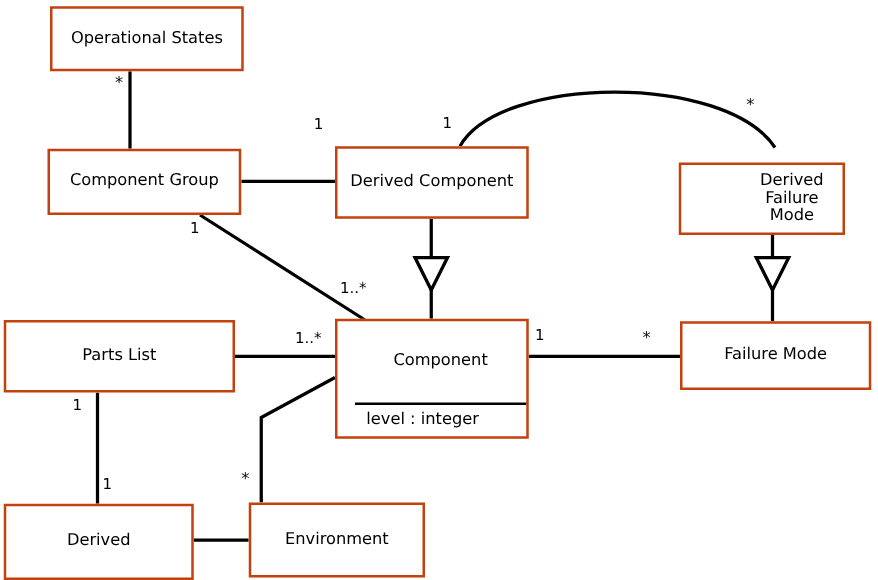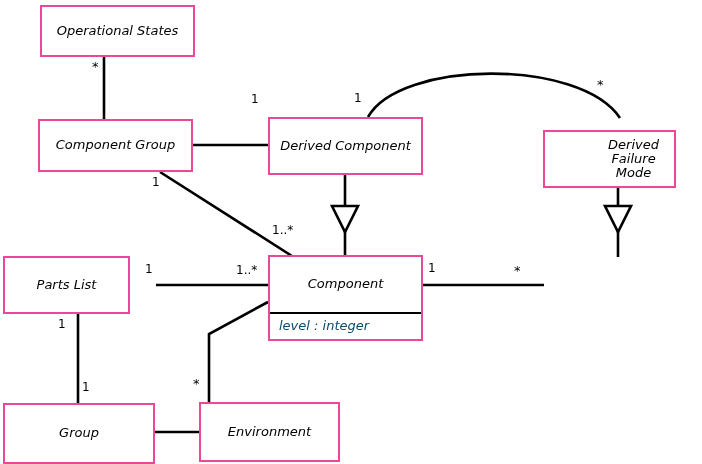--- a/index.html
+++ b/index.html
@@ -19,43 +19,42 @@
     position: absolute;
     left: 0;
     top: 0;
     width: 702px;
     height: 464px;
   }
   .uml-class-box {
     position: absolute;
     box-sizing: border-box;
     background: #ffffff;
-    border: 2px solid #ec4899;
+    border: 2px solid #c2410c;
     display: flex;
     flex-direction: column;
     z-index: 5;
-    font-style: italic;
   }
   .uml-name-compartment {
     flex: 1 1 auto;
     display: flex;
     align-items: center;
     justify-content: center;
     text-align: center;
     color: #000000;
     font-size: 13px;
     line-height: 1.1;
     padding: 0 4px;
   }
   .uml-attr-compartment {
     border-top: 2px solid #000000;
     display: flex;
     align-items: center;
     justify-content: flex-start;
-    color: #0c4a6e;
+    color: #000000;
     font-size: 13px;
     line-height: 1.1;
     padding: 3px 0 3px 9px;
     height: 27px;
     box-sizing: border-box;
   }
   .mult-label {
     position: absolute;
     color: #000000;
     font-size: 12px;
@@ -110,32 +109,35 @@
   </div>
 
   <div class="uml-class-box" style="left:268px; top:117px; width:155px; height:58px;">
     <div class="uml-name-compartment">Derived Component</div>
   </div>
 
   <div class="uml-class-box" style="left:543px; top:130px; width:133px; height:58px;padding-left:48px;">
     <div class="uml-name-compartment">Derived Failure Mode</div>
   </div>
 
-  <div class="uml-class-box" style="left:3px; top:256px; width:127px; height:58px;justify-content:center;">
+  <div class="uml-class-box" style="left:3px; top:256px; width:185px; height:58px;justify-content:center;">
     <div class="uml-name-compartment">Parts List</div>
   </div>
 
-  <div class="uml-class-box" style="left:268px; top:255px; width:155px; height:86px;">
+  <div class="uml-class-box" style="left:268px; top:255px; width:155px; height:96px;padding-left:14px;">
     <div class="uml-name-compartment">Component</div>
     <div class="uml-attr-compartment">level : integer</div>
   </div>
 
+  <div class="uml-class-box" style="left:544px; top:257px; width:153px; height:55px;">
+    <div class="uml-name-compartment">Failure Mode</div>
+  </div>
 
   <div class="uml-class-box" style="left:3px; top:403px; width:152px; height:61px;">
-    <div class="uml-name-compartment">Group</div>
+    <div class="uml-name-compartment">Derived</div>
   </div>
 
   <div class="uml-class-box" style="left:199px; top:402px; width:141px; height:60px;">
     <div class="uml-name-compartment">Environment</div>
   </div>
 
   <div class="mult-label star" style="left:92px; top:60px;">*</div>
 
   <div class="mult-label" style="left:251px; top:93px;">1</div>
 

